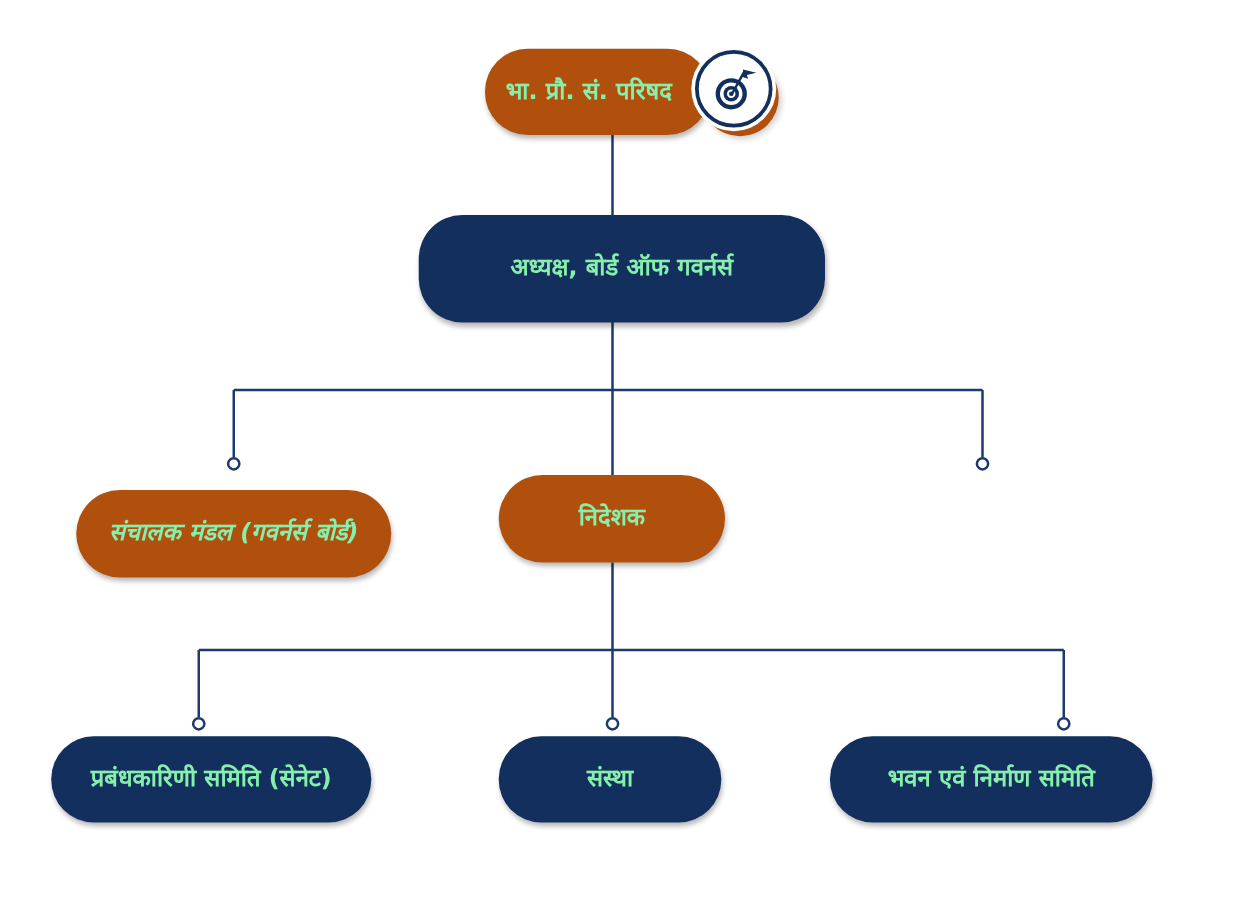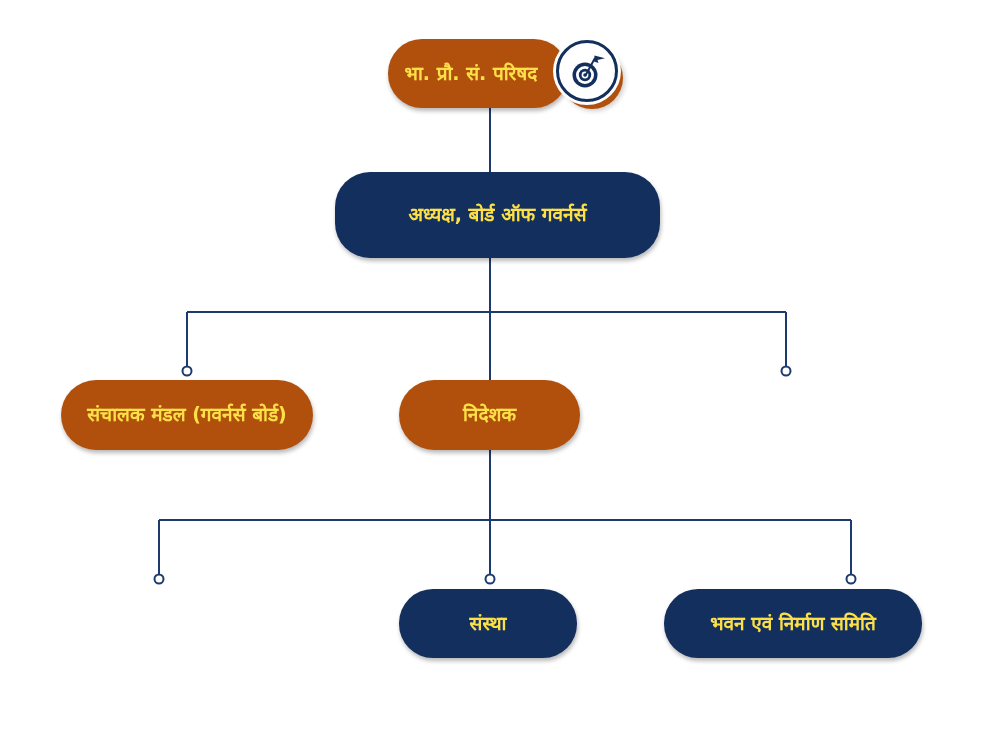--- a/index.html
+++ b/index.html
@@ -20,36 +20,36 @@
     left: 0; top: 0;
     width: 1000px;
     height: 730px;
     pointer-events: none;
   }
   .node {
     position: absolute;
     display: flex;
     align-items: center;
     justify-content: center;
-    color: #fde047;
+    color: #86efac;
     font-weight: 700;
     font-size: 19px;
     line-height: 1.25;
     border-radius: 35px;
     box-shadow: 1px 3px 4px rgba(0,0,0,0.28);
     padding: 0 12px;
     box-sizing: border-box;
   }
   .orange { background: #b1500c; }
   .navy   { background: #122f5e; }
 
   .node-root   { left: 388px; top: 39px;  width: 180px; height: 69px; border-radius: 34px; padding-right: 26px; }
   .node-chair  { left: 335px; top: 172px; width: 325px; height: 86px; }
 
-  .node-l3-a   { left: 61px;  top: 380px; width: 252px; height: 70px; }
+  .node-l3-a   { left: 61px;  top: 392px; width: 252px; height: 70px; font-style: italic; }
   .node-l3-b   { left: 399px; top: 380px; width: 181px; height: 70px; }
   .node-l3-c   { left: 673px; top: 380px; width: 230px; height: 70px; }
 
   .node-l4-a   { left: 41px;  top: 589px; width: 256px; height: 69px; border-radius: 34px; }
   .node-l4-b   { left: 399px; top: 589px; width: 178px; height: 69px; border-radius: 34px; }
   .node-l4-c   { left: 664px; top: 589px; width: 258px; height: 69px; border-radius: 34px; }
 
   .badge {
     position: absolute;
     left: 556px; top: 40px;
@@ -119,20 +119,23 @@
     <span>अध्यक्ष, बोर्ड ऑफ गवर्नर्स</span>
   </div>
 
   <div class="node orange node-l3-a">
     <span>संचालक मंडल (गवर्नर्स बोर्ड)</span>
   </div>
   <div class="node orange node-l3-b">
     <span>निदेशक</span>
   </div>
 
+  <div class="node navy node-l4-a">
+    <span>प्रबंधकारिणी समिति (सेनेट)</span>
+  </div>
   <div class="node navy node-l4-b">
     <span>संस्था</span>
   </div>
   <div class="node navy node-l4-c">
     <span>भवन एवं निर्माण समिति</span>
   </div>
 
 </div>
 
 </body></html>

